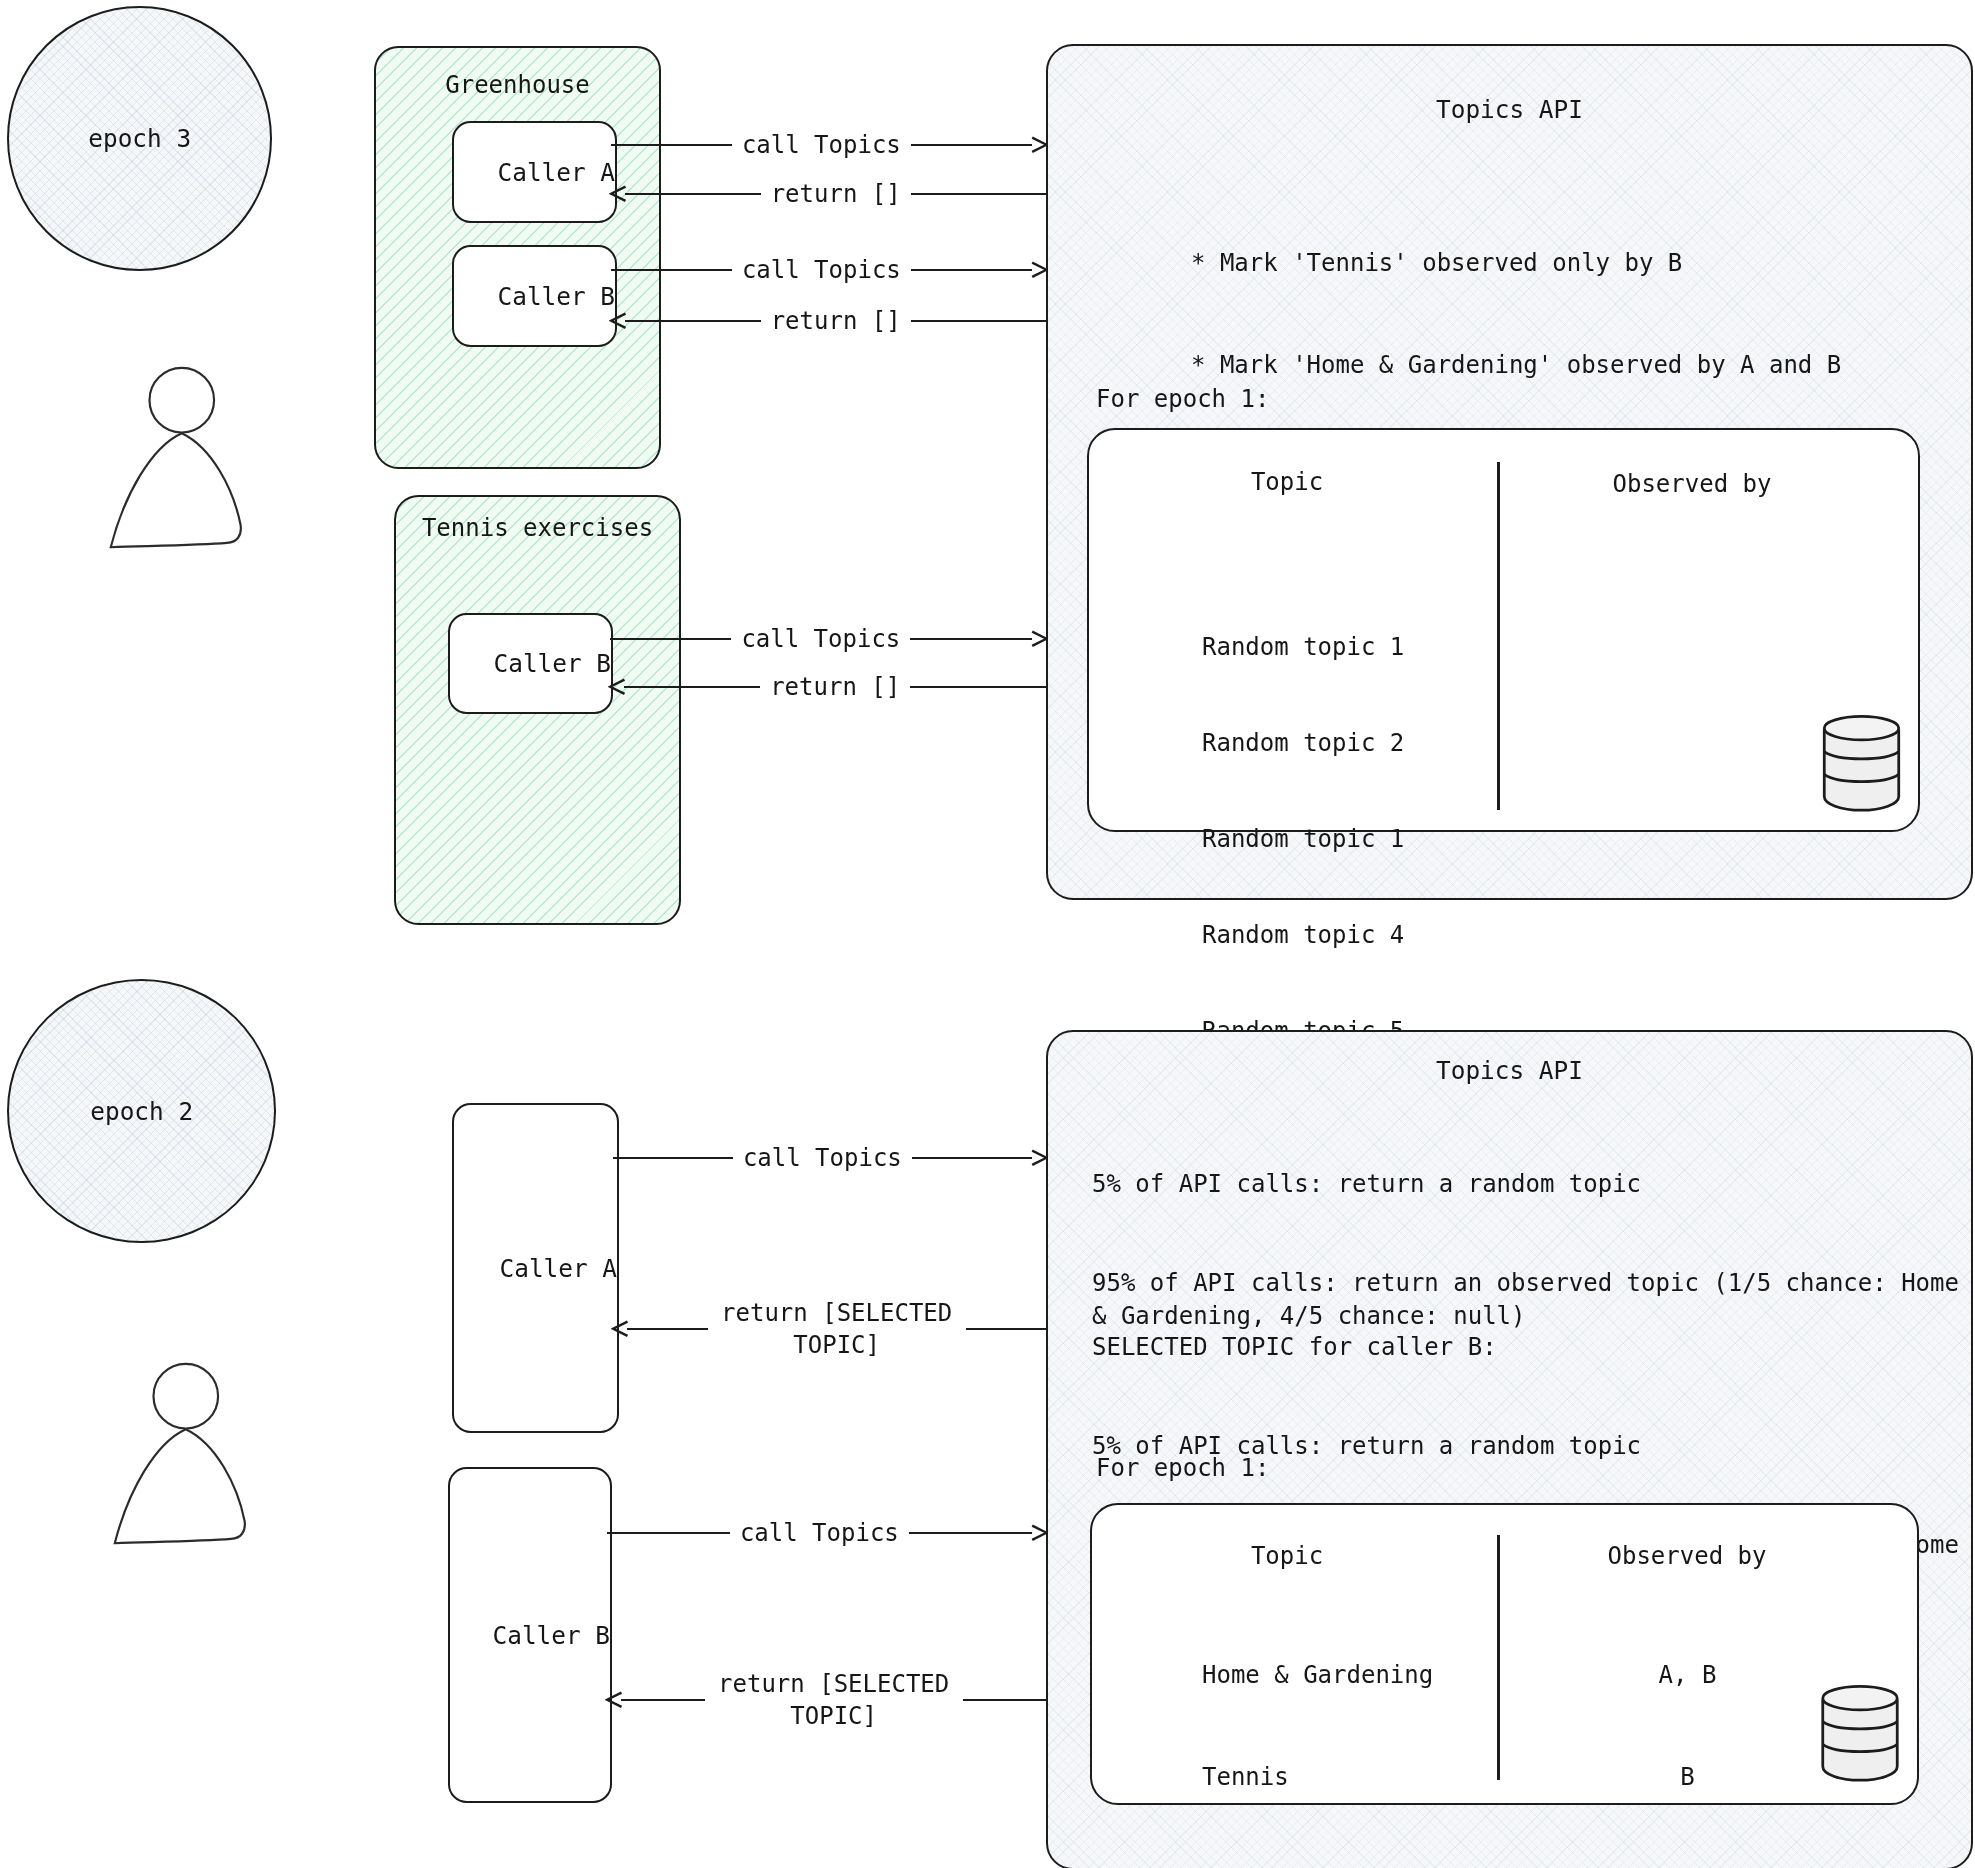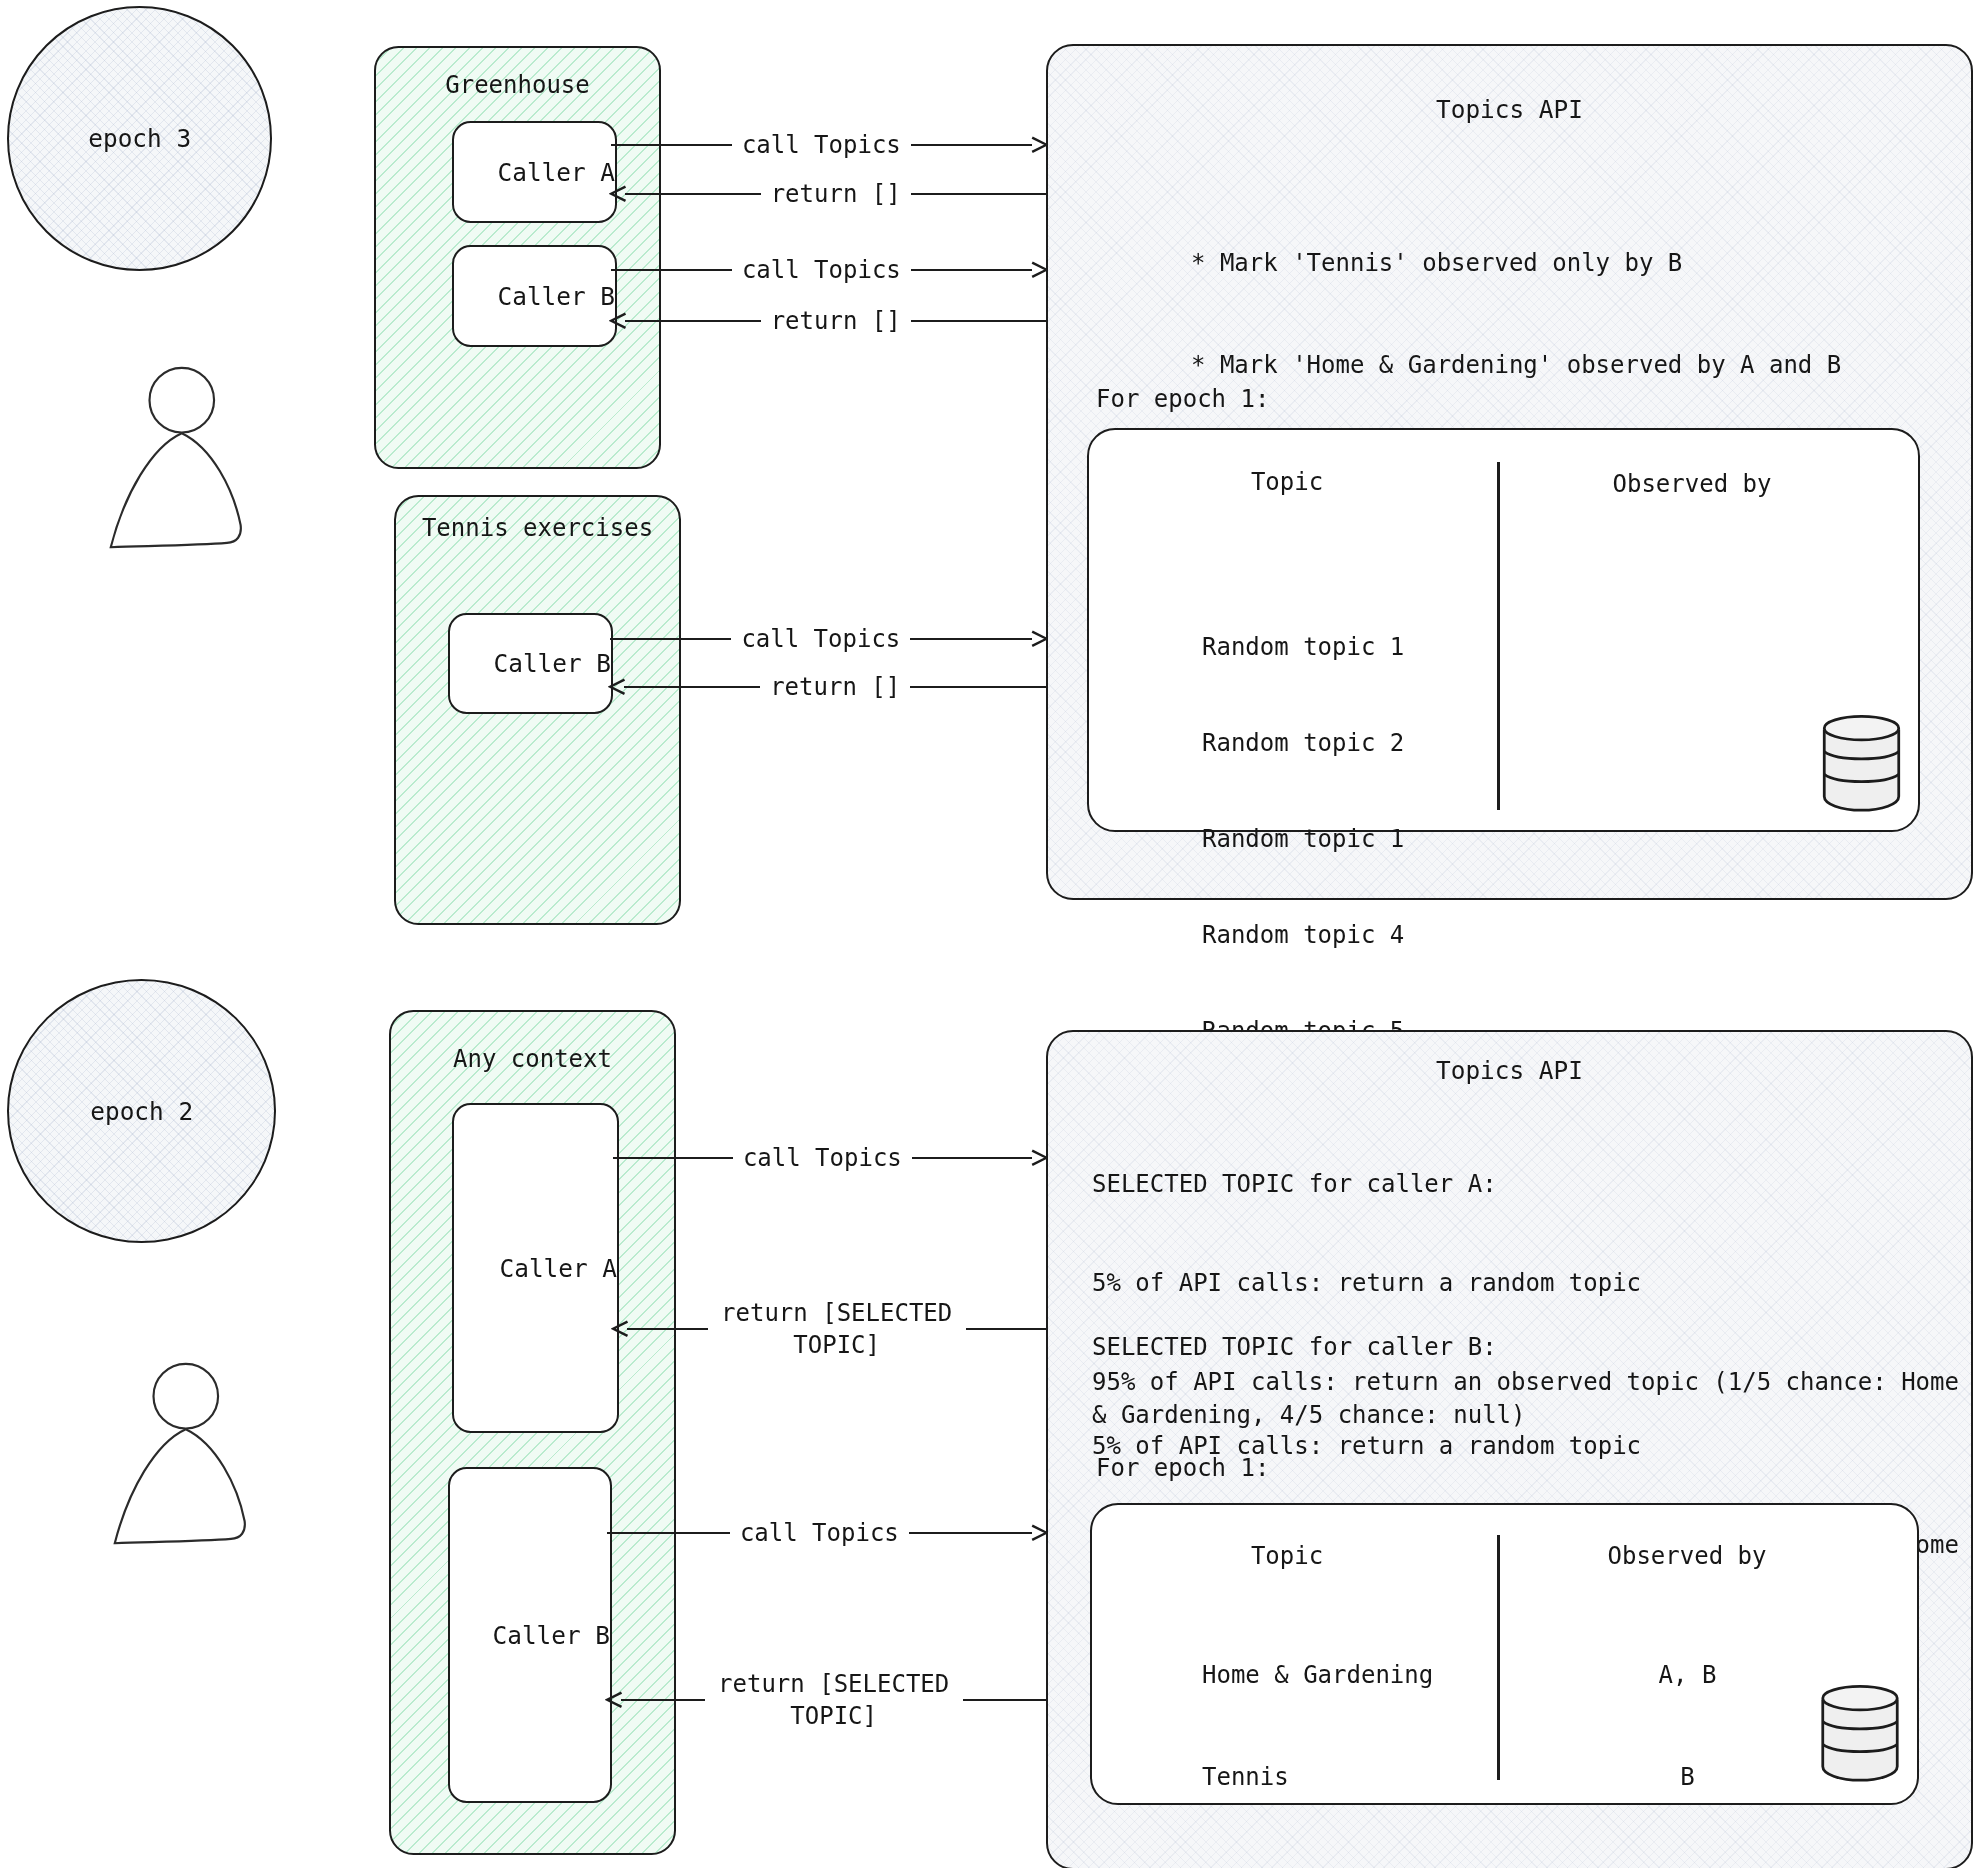--- a/index.html
+++ b/index.html
@@ -177,35 +177,31 @@
 
   <div class="circle hatch-gray" style="left:7.2px;top:979px;width:265px;height:260px;">
     <span>epoch 2</span>
   </div>
 
   <svg class="icon-abs" style="left:104px;top:1358px;" width="165" height="194" viewBox="0 0 230 270">
     <circle cx="114" cy="53" r="45" fill="none" stroke="#2b2b2b" stroke-width="3"></circle>
     <path d="M114 99 C 72 118, 34 184, 15 258 C 76 256, 140 255, 177 252 C 191 251, 198 242, 196 227 C 186 177, 156 119, 114 99" fill="none" stroke="#2b2b2b" stroke-width="3" stroke-linecap="round"></path>
   </svg>
 
-  <div class="box hatch-green" style="left:389px;top:1010px;width:283px;height:841px;">
-    <div class="box-title" style="top:33px;">Any context</div>
-  </div>
   <div class="caller" style="left:452px;top:1103px;width:163px;height:326px;">
     <span>Caller A</span>
   </div>
   <div class="caller" style="left:448px;top:1467px;width:160px;height:332px;">
     <span>Caller B</span>
   </div>
 
   <div class="box hatch-lite" style="left:1046px;top:1030px;width:923px;height:836px;border-radius:27px;">
     <div class="box-title" style="top:24.4px;font-size:24.4px;">Topics API</div>
 
     <div class="txt" style="left:44px;top:70px;width:868px;">
-      <div>SELECTED TOPIC for caller A:</div>
       <div>5% of API calls: return a random topic</div>
       <div>95% of API calls: return an observed topic (1/5 chance: Home &amp; Gardening, 4/5 chance: null)</div>
     </div>
     <div class="txt" style="left:44px;top:233px;width:868px;">
       <div>SELECTED TOPIC for caller B:</div>
       <div>5% of API calls: return a random topic</div>
       <div>95% of API calls: return an observed topic (1/5 chance: Home &amp; Gardening, 1/5 chance: Tennis,  3/5 chance: null)</div>
     </div>
 
     <div class="txt" style="left:48px;top:422px;line-height:29px;">For epoch 1:</div>

